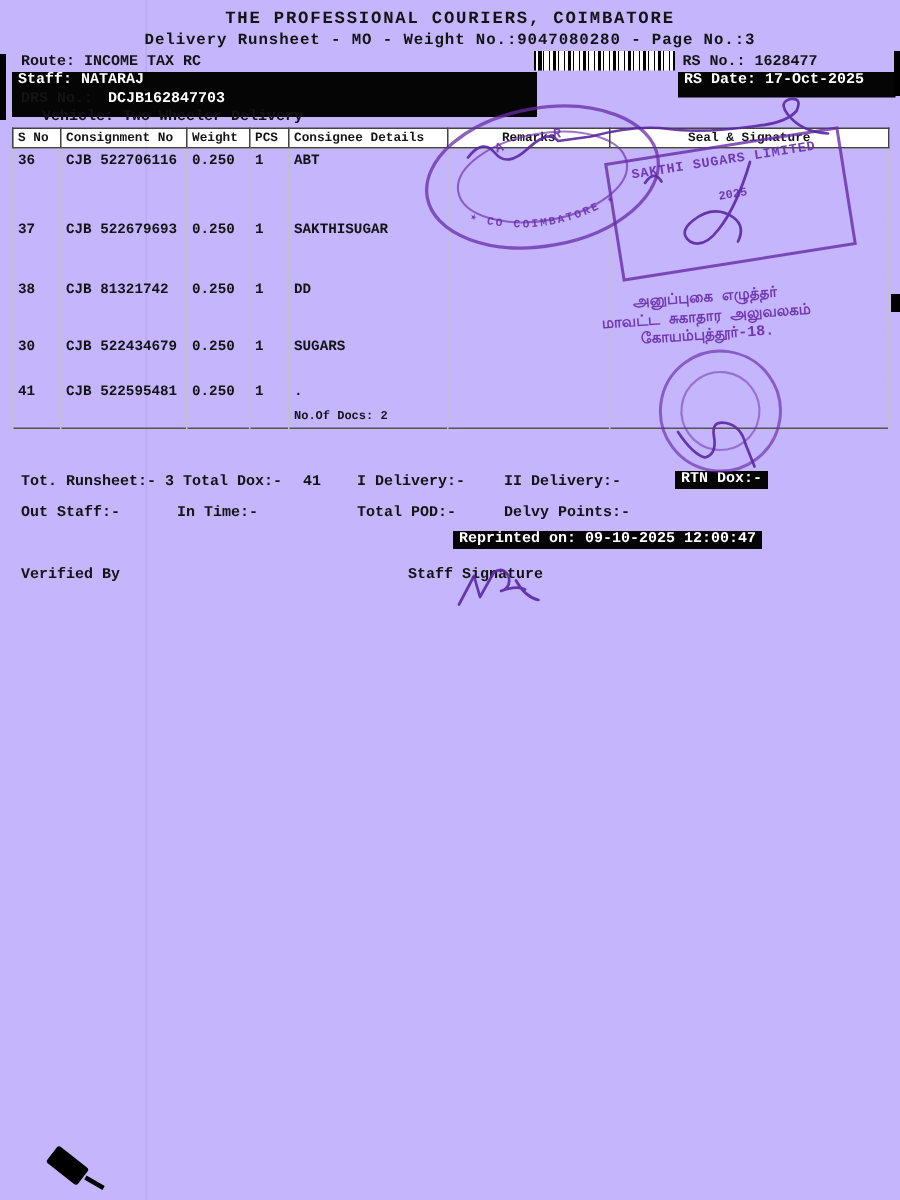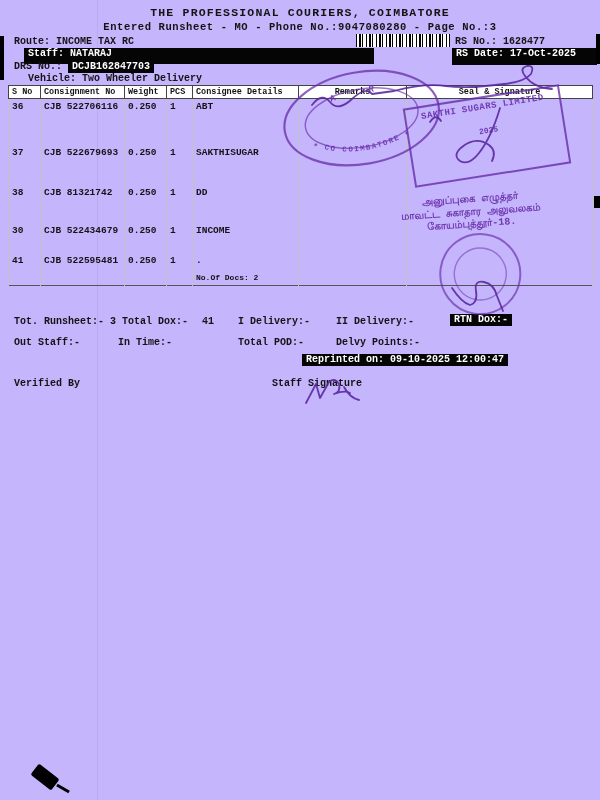--- a/index.html
+++ b/index.html
@@ -56,27 +56,27 @@
   .foldline { position:absolute; left:97px; top:0; width:1px; height:800px; background:rgba(0,0,0,0.05); z-index:1; }
 </style>
 </head>
 <body>
 
 <div class="page">
 
   <div class="foldline"></div>
 
   <div class="title">THE PROFESSIONAL COURIERS, COIMBATORE</div>
-  <div class="subtitle">Entered Runsheet - MO - Phone No.:9047080280 - Page No.:3</div>
+  <div class="subtitle">Delivery Runsheet - MO - Weight No.:9047080280 - Page No.:3</div>
 
   <div class="abs" style="left:14px;top:36px">Route: INCOME TAX RC</div>
   <div class="barcode"></div>
   <div class="abs" style="left:455px;top:36px">RS No.: 1628477</div>
 
-  <div class="abs inv" style="left:24px;top:48px;width:350px;height:16px">Staff: NATARAJ</div>
+  <div class="abs inv" style="left:8px;top:48px;width:350px;height:30px">Staff: NATARAJ</div>
   <div class="abs inv" style="left:452px;top:48px;width:145px;height:17px">RS Date: 17-Oct-2025</div>
 
   <div class="abs" style="left:14px;top:61px"><span>DRS No.: </span><span class="inv">DCJB162847703</span></div>
   <div class="abs" style="left:28px;top:73px">Vehicle: Two Wheeler Delivery</div>
 
   <table class="runsheet">
     <colgroup>
       <col style="width:32px">
         <col style="width:84px">
         <col style="width:42px">
@@ -136,21 +136,21 @@
       <td></td>
     </tr>
 
 
     <tr style="height: 30px;">
       <td>30</td>
       <td>CJB 522434679</td>
       <td>0.250</td>
       <td>1</td>
       <td>
-        <div>INCOME</div>
+        <div>SUGARS</div>
         <div class="docs-line"></div>
       </td>
       <td></td>
       <td></td>
     </tr>
 
     <tr style="height: 30px;">
       <td>41</td>
       <td>CJB 522595481</td>
       <td>0.250</td>

